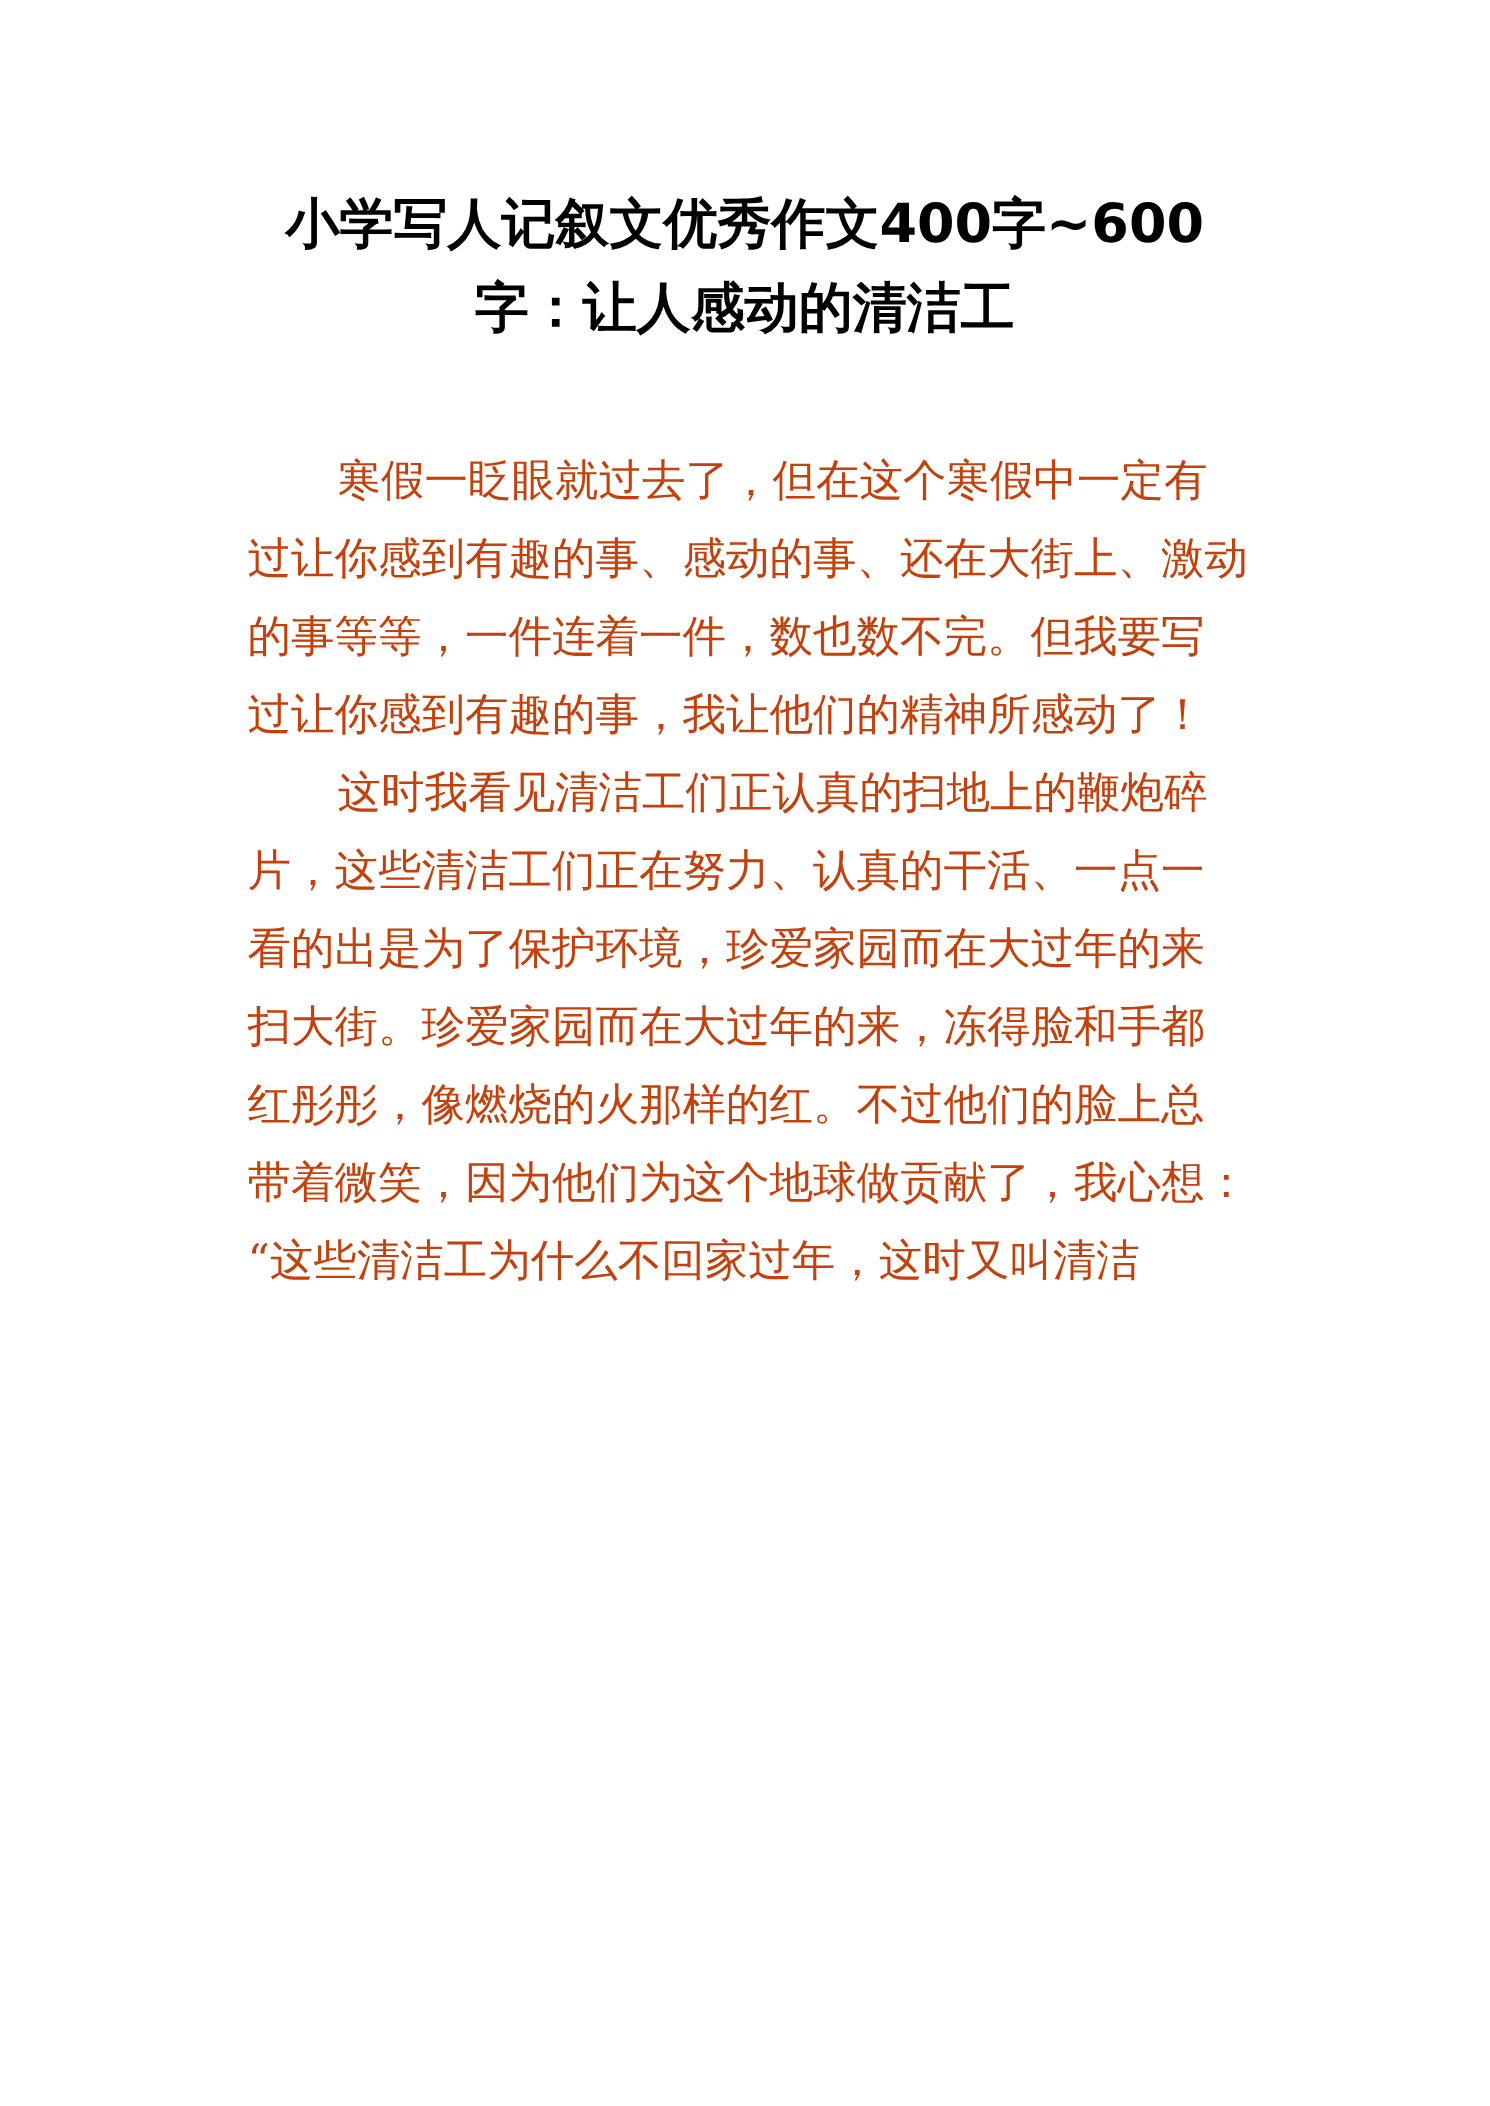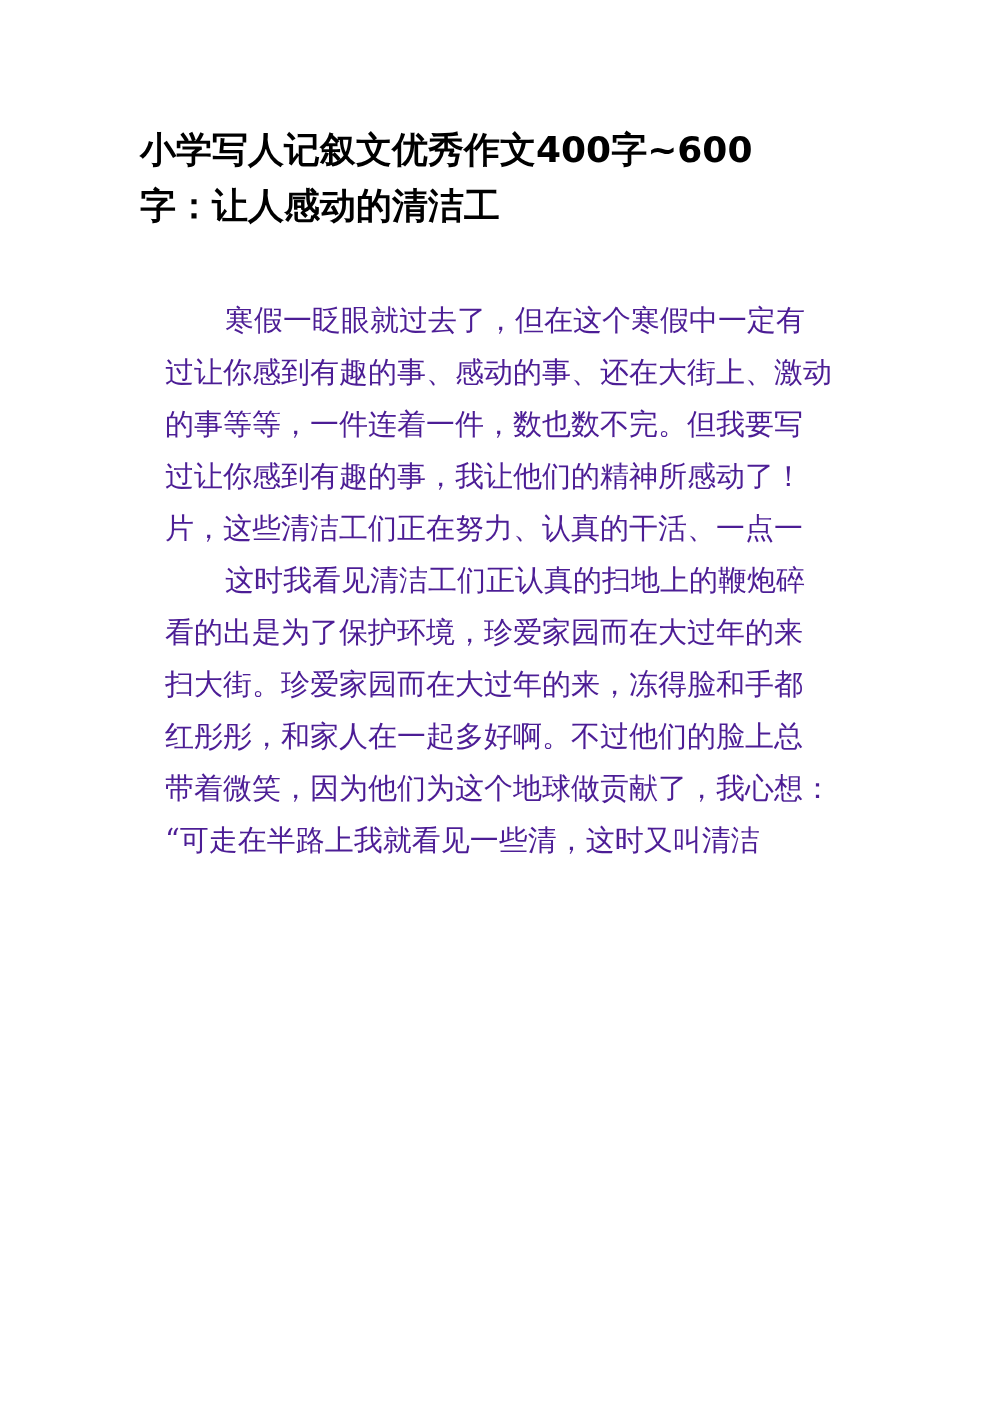--- a/index.html
+++ b/index.html
@@ -19,38 +19,38 @@
       left: 0; top: 0;
       width: 993px;
       height: 1404px;
       background: #ffffff;
     }
     .title {
       position: absolute;
       left: 140px;
       width: 713px;
       top: 122px;
-      text-align: left;
+      text-align: center;
       font-family: "DejaVu Sans", sans-serif;
       font-weight: bold;
       font-size: 36px;
       line-height: 56px;
       color: #000000;
       margin: 0;
     }
     .title .line { display: block; white-space: nowrap; }
     .body {
       position: absolute;
       left: 165px;
       top: 294px;
       width: 665px;
       font-family: "DejaVu Serif", serif;
       font-size: 29px;
       line-height: 52px;
-      color: #4c1d95;
+      color: #c2410c;
     }
     .body .line {
       display: block;
       white-space: nowrap;
       height: 52px;
     }
     .body .line.indent { padding-left: 60px; }
   </style>
 </head>
 <body>
@@ -62,22 +62,22 @@
   </h1>
 
   <div class="body">
     <div>
       <span class="line indent">寒假一眨眼就过去了，但在这个寒假中一定有</span>
       <span class="line">过让你感到有趣的事、感动的事、还在大街上、激动</span>
       <span class="line">的事等等，一件连着一件，数也数不完。但我要写</span>
       <span class="line">过让你感到有趣的事，我让他们的精神所感动了！</span>
     </div>
     <div>
+      <span class="line indent">这时我看见清洁工们正认真的扫地上的鞭炮碎</span>
       <span class="line">片，这些清洁工们正在努力、认真的干活、一点一</span>
-      <span class="line indent">这时我看见清洁工们正认真的扫地上的鞭炮碎</span>
       <span class="line">看的出是为了保护环境，珍爱家园而在大过年的来</span>
       <span class="line">扫大街。珍爱家园而在大过年的来，冻得脸和手都</span>
-      <span class="line">红彤彤，和家人在一起多好啊。不过他们的脸上总</span>
+      <span class="line">红彤彤，像燃烧的火那样的红。不过他们的脸上总</span>
       <span class="line">带着微笑，因为他们为这个地球做贡献了，我心想：</span>
-      <span class="line">“可走在半路上我就看见一些清，这时又叫清洁</span>
+      <span class="line">“这些清洁工为什么不回家过年，这时又叫清洁</span>
     </div>
   </div>
 </div>
 
 </body></html>

